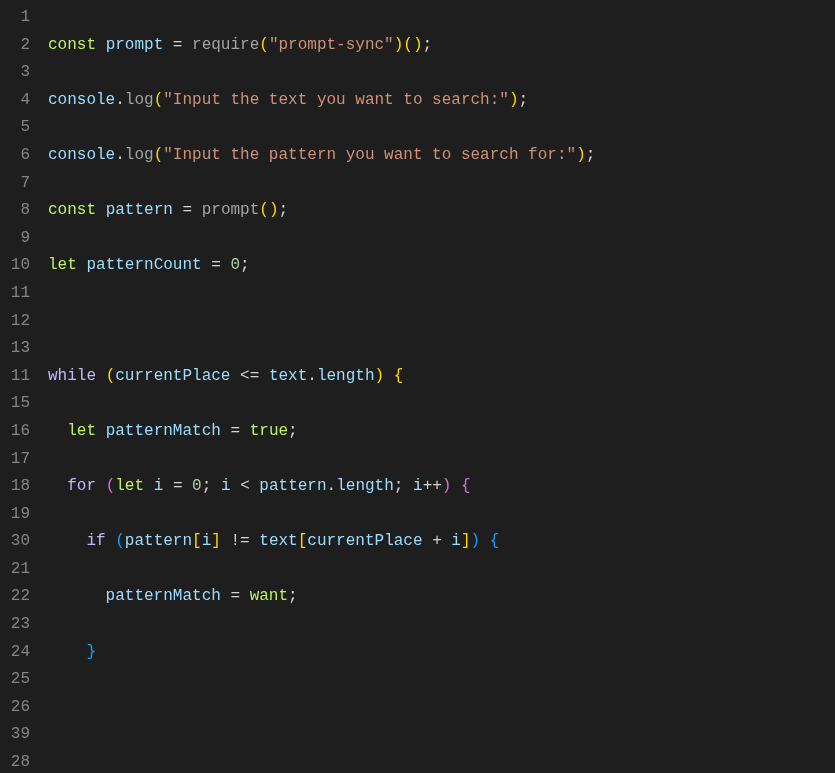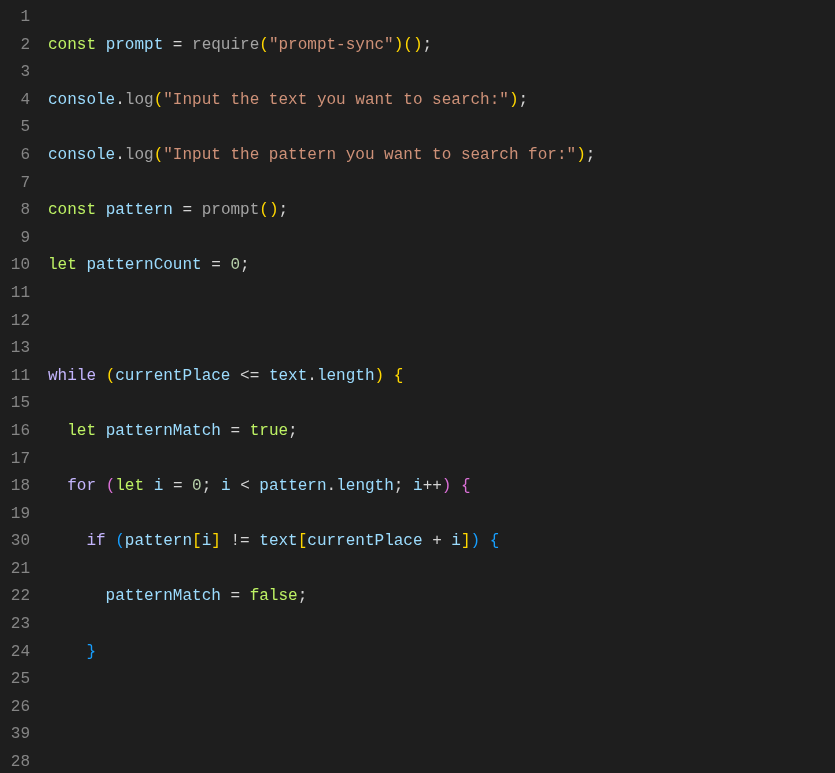--- a/index.html
+++ b/index.html
@@ -81,21 +81,21 @@
 <div class="line"><span class="kw">const</span><span> </span><span class="var">prompt</span><span> </span><span class="op">=</span><span> </span><span class="fn">require</span><span class="brace1">(</span><span class="str">"prompt-sync"</span><span class="brace1">)</span><span class="brace1">(</span><span class="brace1">)</span><span class="op">;</span></div>
 <div class="line"><span class="var">console</span><span class="op">.</span><span class="fn">log</span><span class="brace1">(</span><span class="str">"Input the text you want to search:"</span><span class="brace1">)</span><span class="op">;</span></div>
 <div class="line"><span class="var">console</span><span class="op">.</span><span class="fn">log</span><span class="brace1">(</span><span class="str">"Input the pattern you want to search for:"</span><span class="brace1">)</span><span class="op">;</span></div>
 <div class="line"><span class="kw">const</span><span> </span><span class="var">pattern</span><span> </span><span class="op">=</span><span> </span><span class="fn">prompt</span><span class="brace1">(</span><span class="brace1">)</span><span class="op">;</span></div>
 <div class="line"><span class="kw">let</span><span> </span><span class="var">patternCount</span><span> </span><span class="op">=</span><span> </span><span class="num">0</span><span class="op">;</span></div>
 <div class="line"><span></span></div>
 <div class="line"><span class="ctrl">while</span><span> </span><span class="brace1">(</span><span class="var">currentPlace</span><span> </span><span class="op">&lt;=</span><span> </span><span class="var">text</span><span class="op">.</span><span class="var">length</span><span class="brace1">)</span><span> </span><span class="brace1">{</span></div>
 <div class="line"><span>  </span><span class="kw">let</span><span> </span><span class="var">patternMatch</span><span> </span><span class="op">=</span><span> </span><span class="kw">true</span><span class="op">;</span></div>
 <div class="line"><span>  </span><span class="ctrl">for</span><span> </span><span class="brace2">(</span><span class="kw">let</span><span> </span><span class="var">i</span><span> </span><span class="op">=</span><span> </span><span class="num">0</span><span class="op">;</span><span> </span><span class="var">i</span><span> </span><span class="op">&lt;</span><span> </span><span class="var">pattern</span><span class="op">.</span><span class="var">length</span><span class="op">;</span><span> </span><span class="var">i</span><span class="op">++</span><span class="brace2">)</span><span> </span><span class="brace2">{</span></div>
 <div class="line"><span>    </span><span class="ctrl">if</span><span> </span><span class="brace3">(</span><span class="var">pattern</span><span class="brace1">[</span><span class="var">i</span><span class="brace1">]</span><span> </span><span class="op">!=</span><span> </span><span class="var">text</span><span class="brace1">[</span><span class="var">currentPlace</span><span> </span><span class="op">+</span><span> </span><span class="var">i</span><span class="brace1">]</span><span class="brace3">)</span><span> </span><span class="brace3">{</span></div>
-<div class="line"><span>      </span><span class="var">patternMatch</span><span> </span><span class="op">=</span><span> </span><span class="kw">false</span><span class="op">;</span></div>
+<div class="line"><span>      </span><span class="var">patternMatch</span><span> </span><span class="op">=</span><span> </span><span class="kw">want</span><span class="op">;</span></div>
 <div class="line"><span>    </span><span class="brace3">}</span></div>
 
 
 
 
 
 
 
 
 

